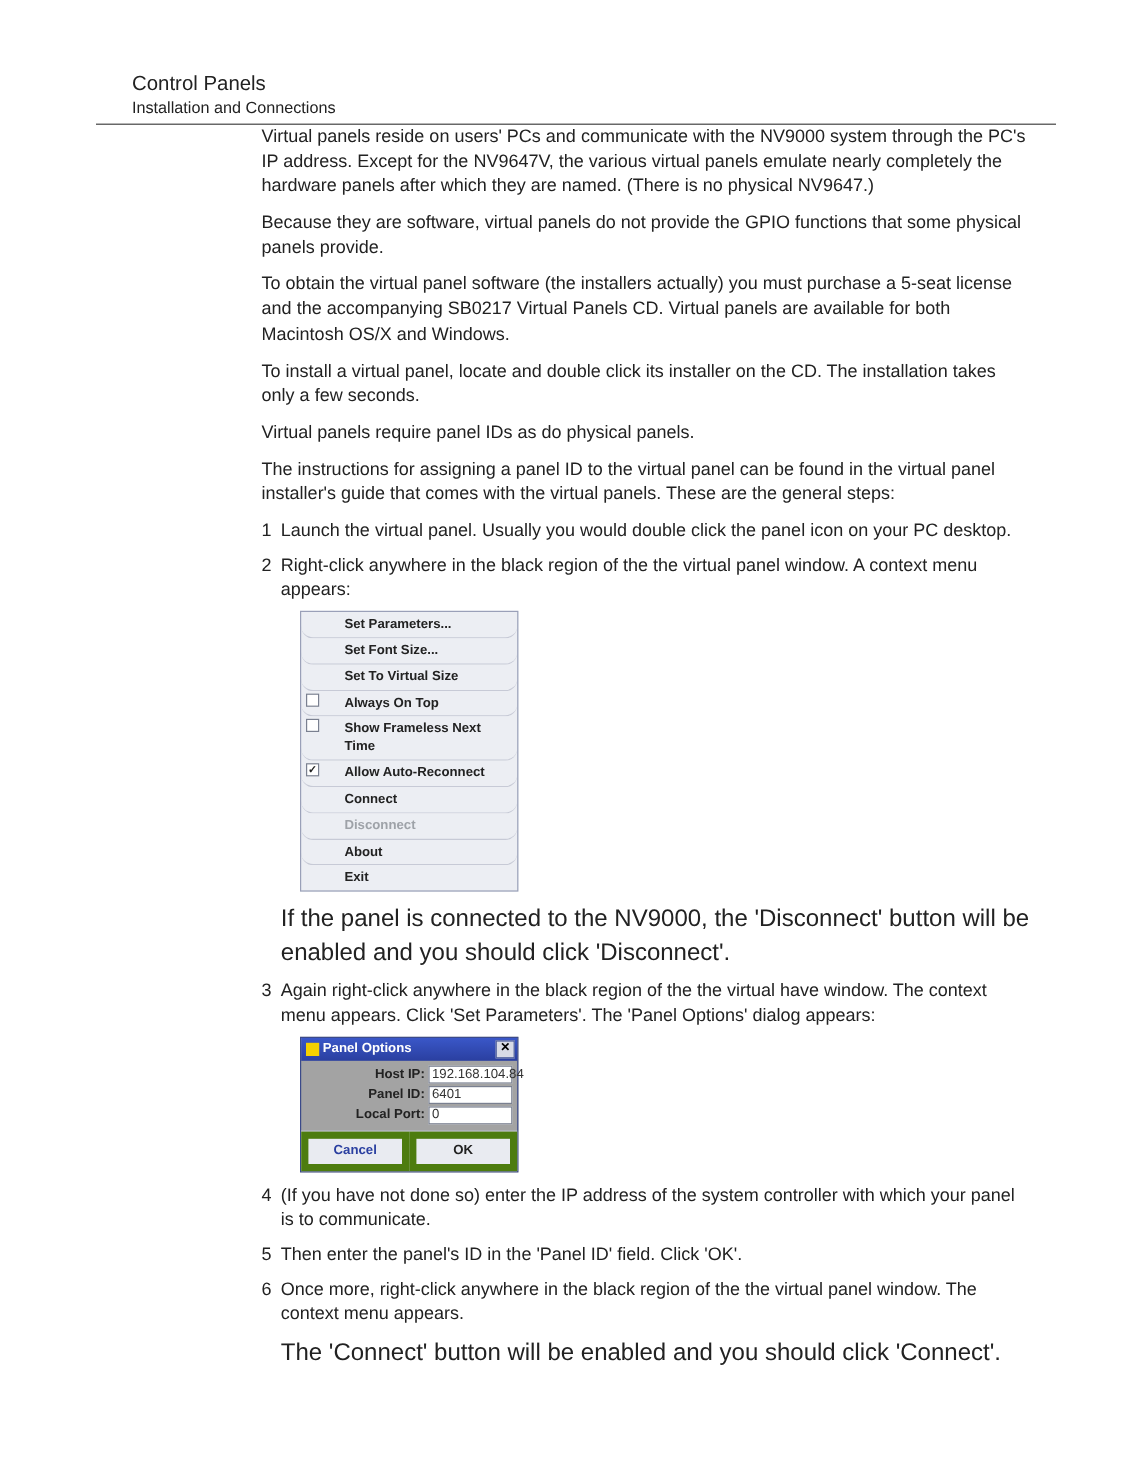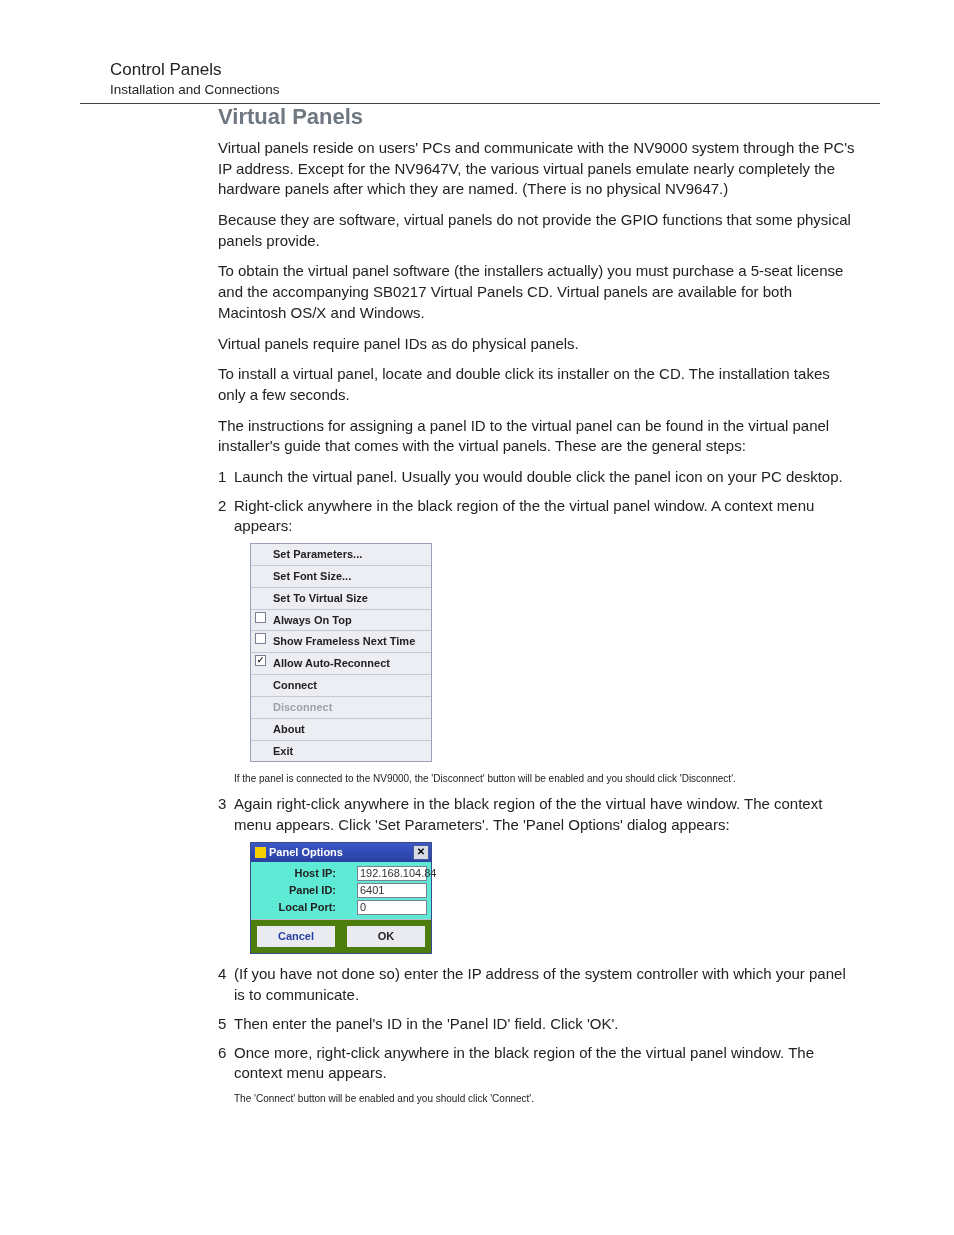--- a/index.html
+++ b/index.html
@@ -55,40 +55,41 @@
     margin: 0 0 8px 0;
     padding-left: 16px;
     position: relative;
   }
   ol.steps > li .num {
     position: absolute;
     left: 0;
     top: 0;
   }
   .sub-p {
-    font-size: 10px;
+    font-size: 20px;
     line-height: 1.38;
     margin: 8px 0 8px 0;
   }
   
   .ctx-menu {
     width: 180px;
     border: 1px solid #9aa0b8;
     background: #eceef3;
     font-family: Tahoma, Arial, sans-serif;
     font-size: 11px;
     font-weight: 700;
     color: #222;
     margin: 6px 0 10px 16px;
   }
   .ctx-item {
-    padding: 3px 4px 3px 22px;
+    padding: 3px 4px 3px 36px;
     border-bottom: 1px solid #c7cad6;
     position: relative;
     line-height: 1.35;
+    border-radius: 10px;
   }
   .ctx-item.no-border { border-bottom: none; }
   .ctx-item.disabled { color: #9ea2a8; }
   .ctx-check {
     position: absolute;
     left: 4px;
     top: 2px;
     width: 11px;
     height: 11px;
     border: 1px solid #7a8090;
@@ -97,21 +98,21 @@
     font-size: 9px;
     line-height: 9px;
     text-align: center;
   }
   
   .dlg {
     width: 180px;
     border: 1px solid #3b4a8a;
     font-family: Tahoma, Arial, sans-serif;
     margin: 6px 0 10px 16px;
-    background: #5eead4;
+    background: #a3a3a3;
   }
   .dlg-title {
     background: linear-gradient(#3a57c8, #2a3fa0);
     color: #fff;
     font-size: 11px;
     font-weight: 700;
     padding: 2px 2px 2px 4px;
     display: flex;
     align-items: center;
     justify-content: space-between;
@@ -133,21 +134,21 @@
     text-align: center;
   }
   .dlg-body {
     padding: 4px 4px 2px 4px;
   }
   .dlg-row {
     display: flex;
     align-items: center;
     justify-content: flex-end;
     margin-bottom: 2px;
-    gap: 21px;
+    gap: 3px;
   }
   .dlg-label {
     font-size: 11px;
     font-weight: 700;
     text-align: right;
   }
   .dlg-input {
     width: 70px;
     height: 15px;
     border: 1px solid #7a8090;
@@ -184,27 +185,26 @@
 <body>
 
 <div class="page">
 
   <div class="header-area">
     <p class="header-title">Control Panels</p>
     <p class="header-sub">Installation and Connections</p>
   </div>
 
   <div class="content">
-    <h2 class="section">Virtual Panels</h2>
 
     <p class="body">Virtual panels reside on users' PCs and communicate with the NV9000 system through the PC's IP address. Except for the NV9647V, the various virtual panels emulate nearly completely the hardware panels after which they are named. (There is no physical NV9647.)</p>
     <p class="body">Because they are software, virtual panels do not provide the GPIO functions that some physical panels provide.</p>
     <p class="body">To obtain the virtual panel software (the installers actually) you must purchase a 5-seat license and the accompanying SB0217 Virtual Panels CD. Virtual panels are available for both Macintosh OS/X and Windows.</p>
+    <p class="body">To install a virtual panel, locate and double click its installer on the CD. The installation takes only a few seconds.</p>
     <p class="body">Virtual panels require panel IDs as do physical panels.</p>
-    <p class="body">To install a virtual panel, locate and double click its installer on the CD. The installation takes only a few seconds.</p>
     <p class="body">The instructions for assigning a panel ID to the virtual panel can be found in the virtual panel installer's guide that comes with the virtual panels. These are the general steps:</p>
 
     <ol class="steps">
       <li>
         <span class="num">1</span>
         <span>Launch the virtual panel. Usually you would double click the panel icon on your PC desktop.</span>
       </li>
 
       <li>
         <span class="num">2</span>

